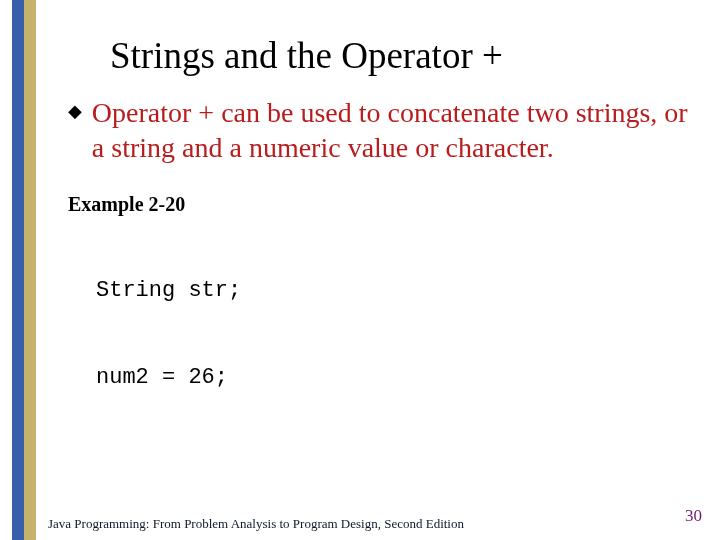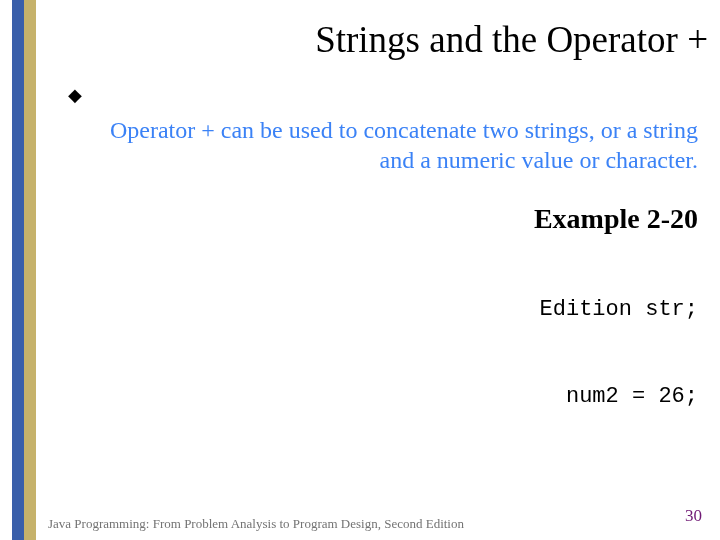--- a/index.html
+++ b/index.html
@@ -21,22 +21,21 @@
     display: flex;
   }
   .stripe-blue { width: 12px; background: #3a5faa; }
   .stripe-gold { width: 12px; background: #c6b26b; }
   .content {
     position: absolute;
     left: 48px;
     top: 0;
     right: 12px;
     bottom: 0;
-    padding-top: 18px;
-    text-align: right;
+    padding-top: 34px;
   }
   .title {
     font-size: 37px;
     font-weight: normal;
     color: #000;
     margin: 0 0 18px 62px;
   }
   .block {
     margin-left: 20px;
     margin-right: 10px;
@@ -46,43 +45,42 @@
     align-items: flex-start;
     margin-bottom: 28px;
   }
   .bullet {
     font-size: 18px;
     margin-right: 10px;
     margin-top: 5px;
     color: #000;
   }
   .bullet-text {
-    font-size: 24px;
+    font-size: 28px;
     line-height: 1.25;
-    color: #3b82f6;
-    margin-top: 36px;
+    color: #b91c1c;
   }
   .example-label {
-    font-size: 28px;
+    font-size: 20px;
     font-weight: bold;
     margin-bottom: 2px;
   }
   .code-block {
     font-family: "Courier New", Courier, monospace;
     font-size: 22px;
     line-height: 1.32;
     margin-left: 28px;
     white-space: pre;
   }
   .footer {
     position: absolute;
     left: 48px;
     bottom: 8px;
     font-size: 13px;
-    color: #737373;
+    color: #0f172a;
   }
   .page-num {
     position: absolute;
     right: 18px;
     bottom: 14px;
     font-size: 17px;
     color: #701a75;
   }
 </style>
 </head>
@@ -97,21 +95,21 @@
   <h1 class="title">Strings and the Operator +</h1>
 
   <div class="block">
     <div class="bullet-row">
       <span class="bullet">◆</span>
       <span class="bullet-text">Operator + can be used to concatenate two strings, or a string and a numeric value or character.</span>
     </div>
 
     <div class="example-label">Example 2-20</div>
     <div class="code-block">
-      <div>Edition str;</div>
+      <div>String str;</div>
       <div>num2 = 26;</div>
       
     </div>
 
   </div>
 </div>
 
 <div class="footer">Java Programming: From Problem Analysis to Program Design, Second Edition</div>
 <div class="page-num">30</div>
 

